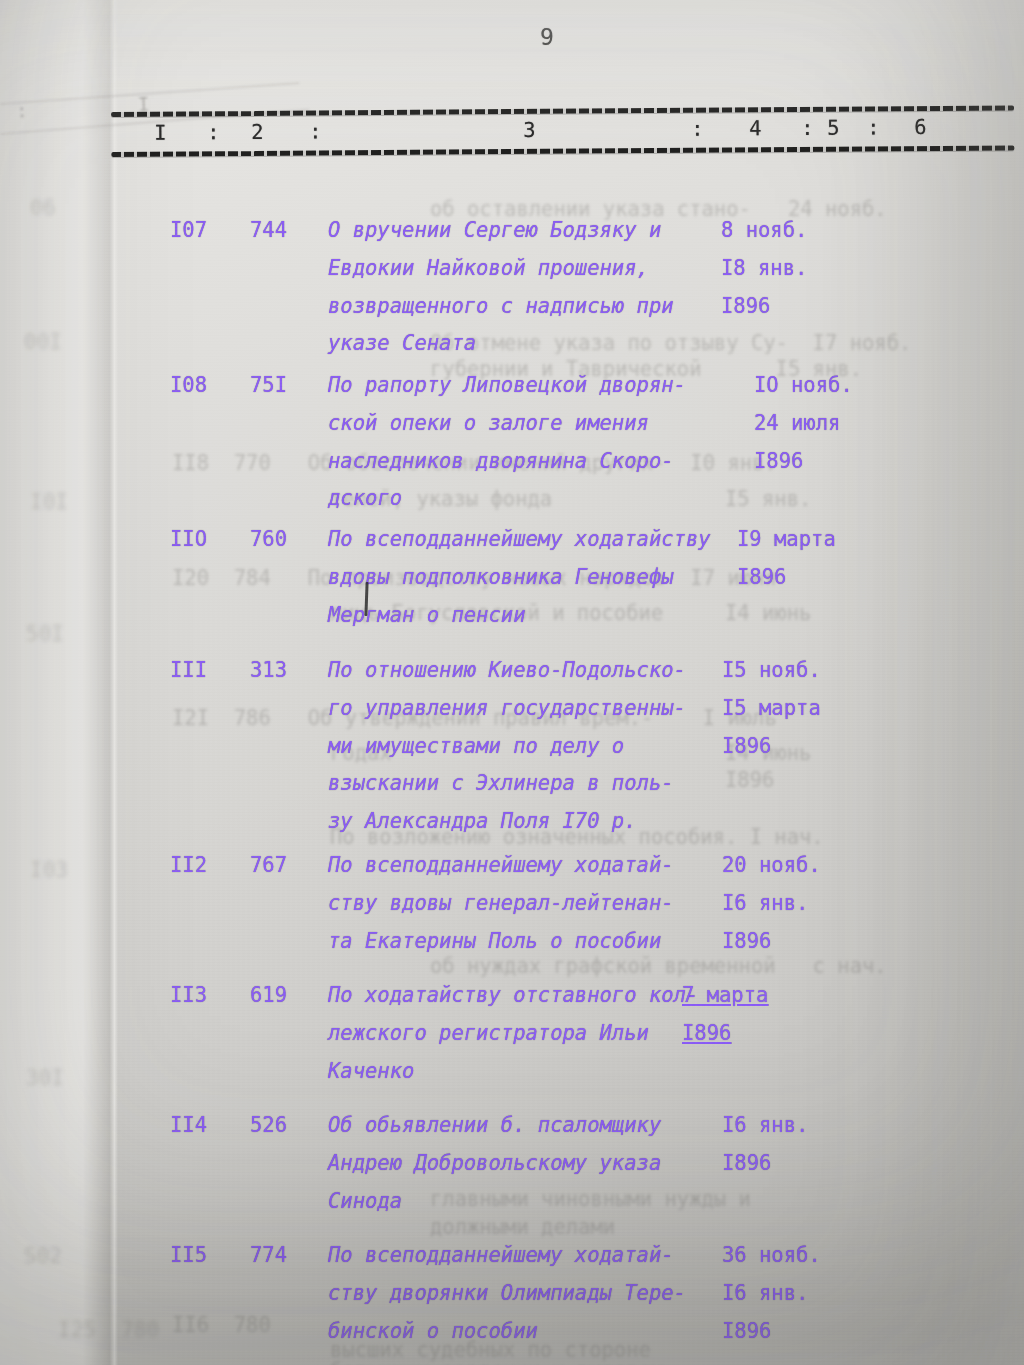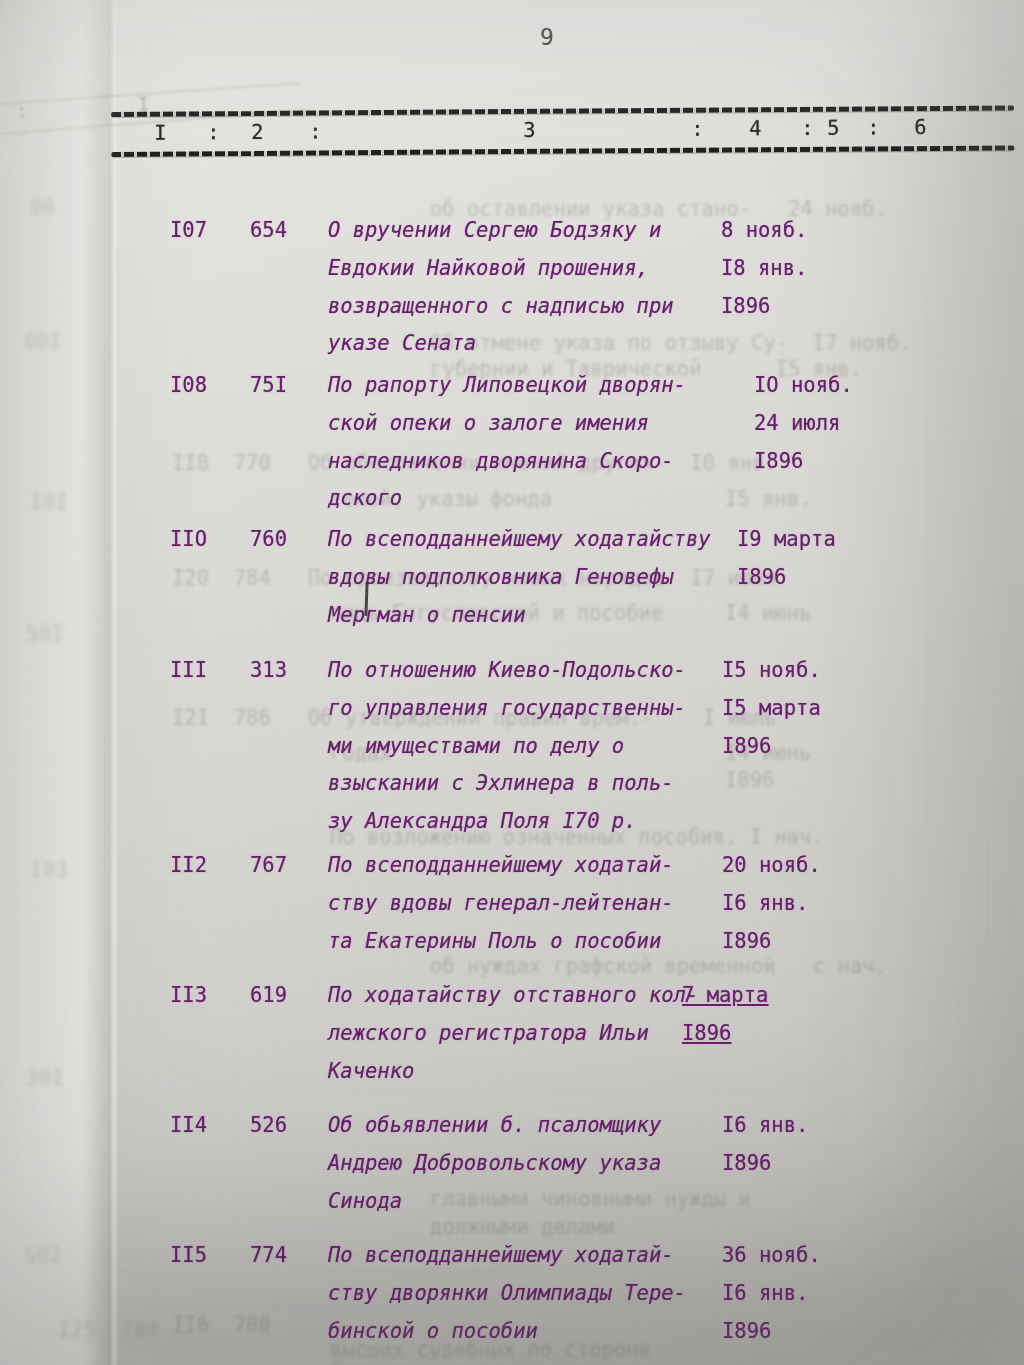--- a/index.html
+++ b/index.html
@@ -49,21 +49,21 @@
   }
   .rule.top{top:8px;}
   .rule.bottom{top:48px;}
   .hcell{
     position:absolute;top:17px;font-size:20.5px;color:#262626;
     text-shadow:0 0 1px rgba(30,30,30,.55);
   }
   
   .entry{position:absolute;left:0;width:1024px;z-index:5;}
   .cell{
-    position:absolute;top:0;font-size:20.5px;line-height:37.8px;color:#701a75;
+    position:absolute;top:0;font-size:20.5px;line-height:37.8px;color:#8b5cf6;
     text-shadow:0 0 1px rgba(32,32,32,.55);white-space:pre-line;
   }
   .cell.num{left:170px;}
   .cell.doc{left:250px;}
   .cell.desc{left:328px;width:400px;font-style:italic;}
   .cell.dates{white-space:pre-line;}
   
   .ghost{
     position:absolute;z-index:3;font-size:20.5px;line-height:26px;
     color:rgba(105,104,101,.55);filter:blur(1.7px);white-space:pre;opacity:.55;
@@ -107,21 +107,21 @@
     <span class="hcell" style="left: 638px;">4</span>
     <span class="hcell" style="left: 690px;">:</span>
     <span class="hcell" style="left: 716px;">5</span>
     <span class="hcell" style="left: 756px;">:</span>
     <span class="hcell" style="left: 803px;">6</span>
   </div>
 
 <div id="entries">
     <div class="entry" style="top: 212px;">
       <div class="cell num">I07</div>
-      <div class="cell doc">654</div>
+      <div class="cell doc">744</div>
       <div class="cell desc">О вручении Сергею Бодзяку и
 Евдокии Найковой прошения,
 возвращенного с надписью при
 указе Сената</div>
       <div class="cell dates" style="left: 721px;">8 нояб.
 I8 янв.
 I896</div>
     </div>
     <div class="entry" style="top: 367px;">
       <div class="cell num">I08</div>

